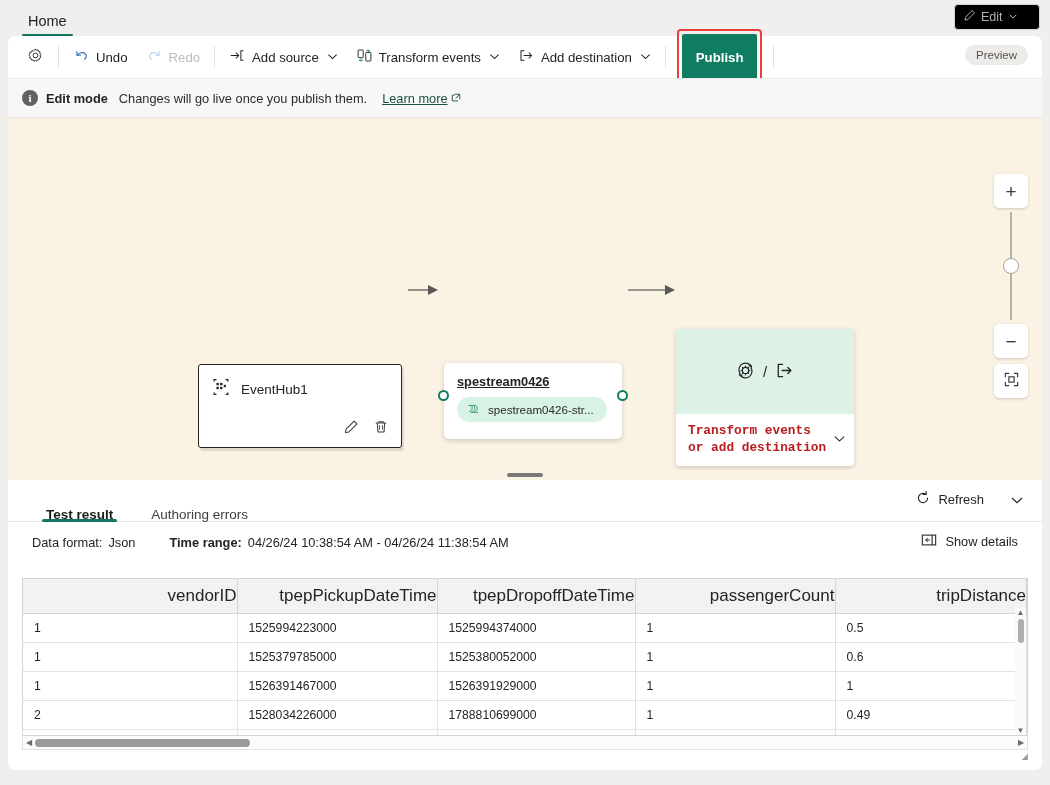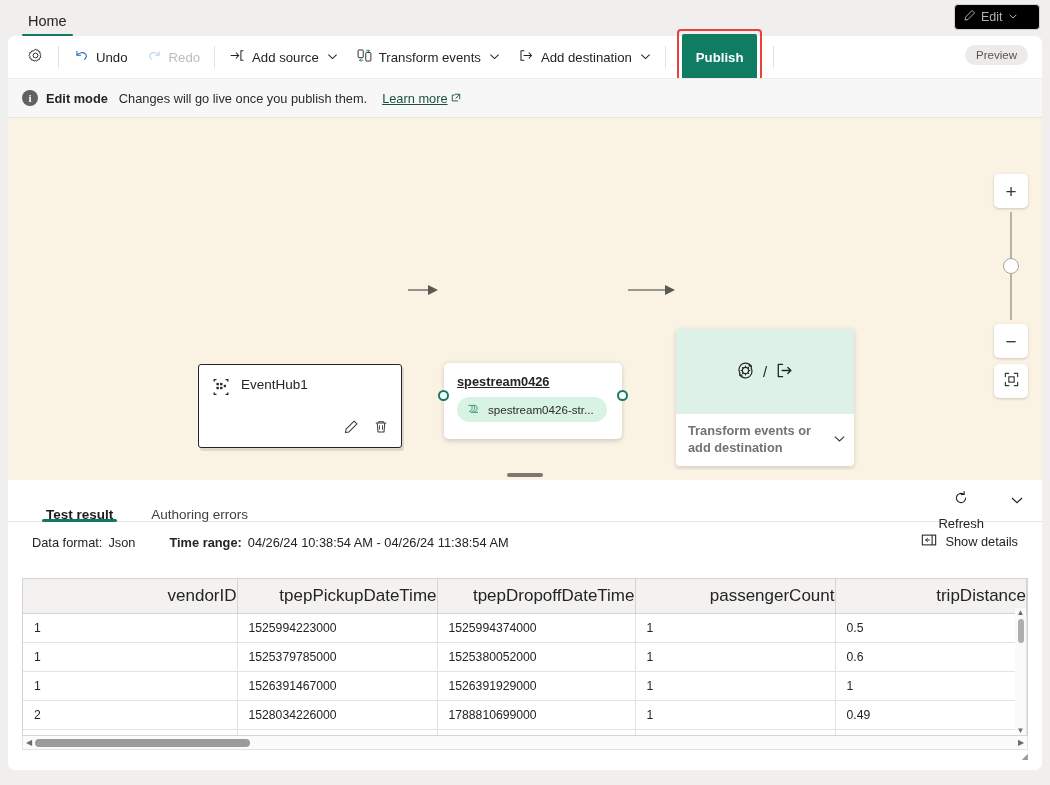--- a/index.html
+++ b/index.html
@@ -94,21 +94,21 @@
 
   .node {
     position: absolute; background: #ffffff;
   }
   
   .node-eventhub {
     left: 190px; top: 246px; width: 204px; height: 84px;
     border: 1.6px solid #242424; border-radius: 3px;
     box-shadow: 2px 3px 0 rgba(0,0,0,0.10);
   }
-  .eh-head { display: flex; gap: 10px; padding: 12px 0 0 12px; }
+  .eh-head { display: flex; align-items: center; gap: 10px; padding: 12px 0 0 12px; }
   .eh-title { font-size: 13.5px; color: #242424; }
   .eh-actions {
     position: absolute; right: 12px; bottom: 8px;
     display: flex; gap: 14px; align-items: center;
   }
   
   .node-stream {
     left: 436px; top: 245px; width: 178px; height: 76px;
     border-radius: 5px; box-shadow: 0 1.5px 5px rgba(0,0,0,0.17);
   }
@@ -126,21 +126,21 @@
   }
   .dest-top {
     height: 85px; background: #ddf1e7; border-radius: 4px 4px 0 0;
     display: flex; align-items: center; justify-content: center; gap: 7px;
     color: #242424; font-size: 14px;
   }
   .dest-bottom {
     height: 52px; display: flex; align-items: center;
     padding: 0 8px 0 12px; justify-content: space-between;
   }
-  .dest-label { font-size: 12.8px; font-weight: 700; color: #737373; line-height: 1.3; }
+  .dest-label { font-size: 12.8px; font-weight: 700; color: #b91c1c; line-height: 1.3; font-family: Liberation Mono, monospace; }
 
   .port {
     position: absolute; width: 11px; height: 11px; border-radius: 50%;
     background: #fff; border: 2px solid #107c62;
   }
   .edge { position: absolute; }
 
   
   .zoomctl { position: absolute; right: 14px; top: 56px; width: 34px; }
   .zbtn {
@@ -192,21 +192,21 @@
   }
   .select-box {
     position: absolute; right: 140px; top: 8px; width: 148px; height: 26px;
     border: 1px solid #8a8886; border-radius: 3px; background: #fff;
     display: flex; align-items: center; justify-content: space-between;
     padding: 0 8px; font-size: 12.8px; color: #242424;
   }
   .refresh {
     position: absolute; right: 58px; top: 10px;
     display: flex; align-items: center; gap: 7px;
-    font-size: 13px; color: #242424; flex-direction: column;
+    font-size: 13px; color: #242424;
   }
   .refresh-chev { position: absolute; right: 18px; top: 13px; }
 
   .meta-row {
     height: 40px; display: flex; align-items: center; padding-left: 24px;
     font-size: 12.8px; color: #242424; gap: 6px; position: relative;
   }
   .meta-label { font-weight: 700; }
   .meta-gap { width: 22px; }
   .show-details {

